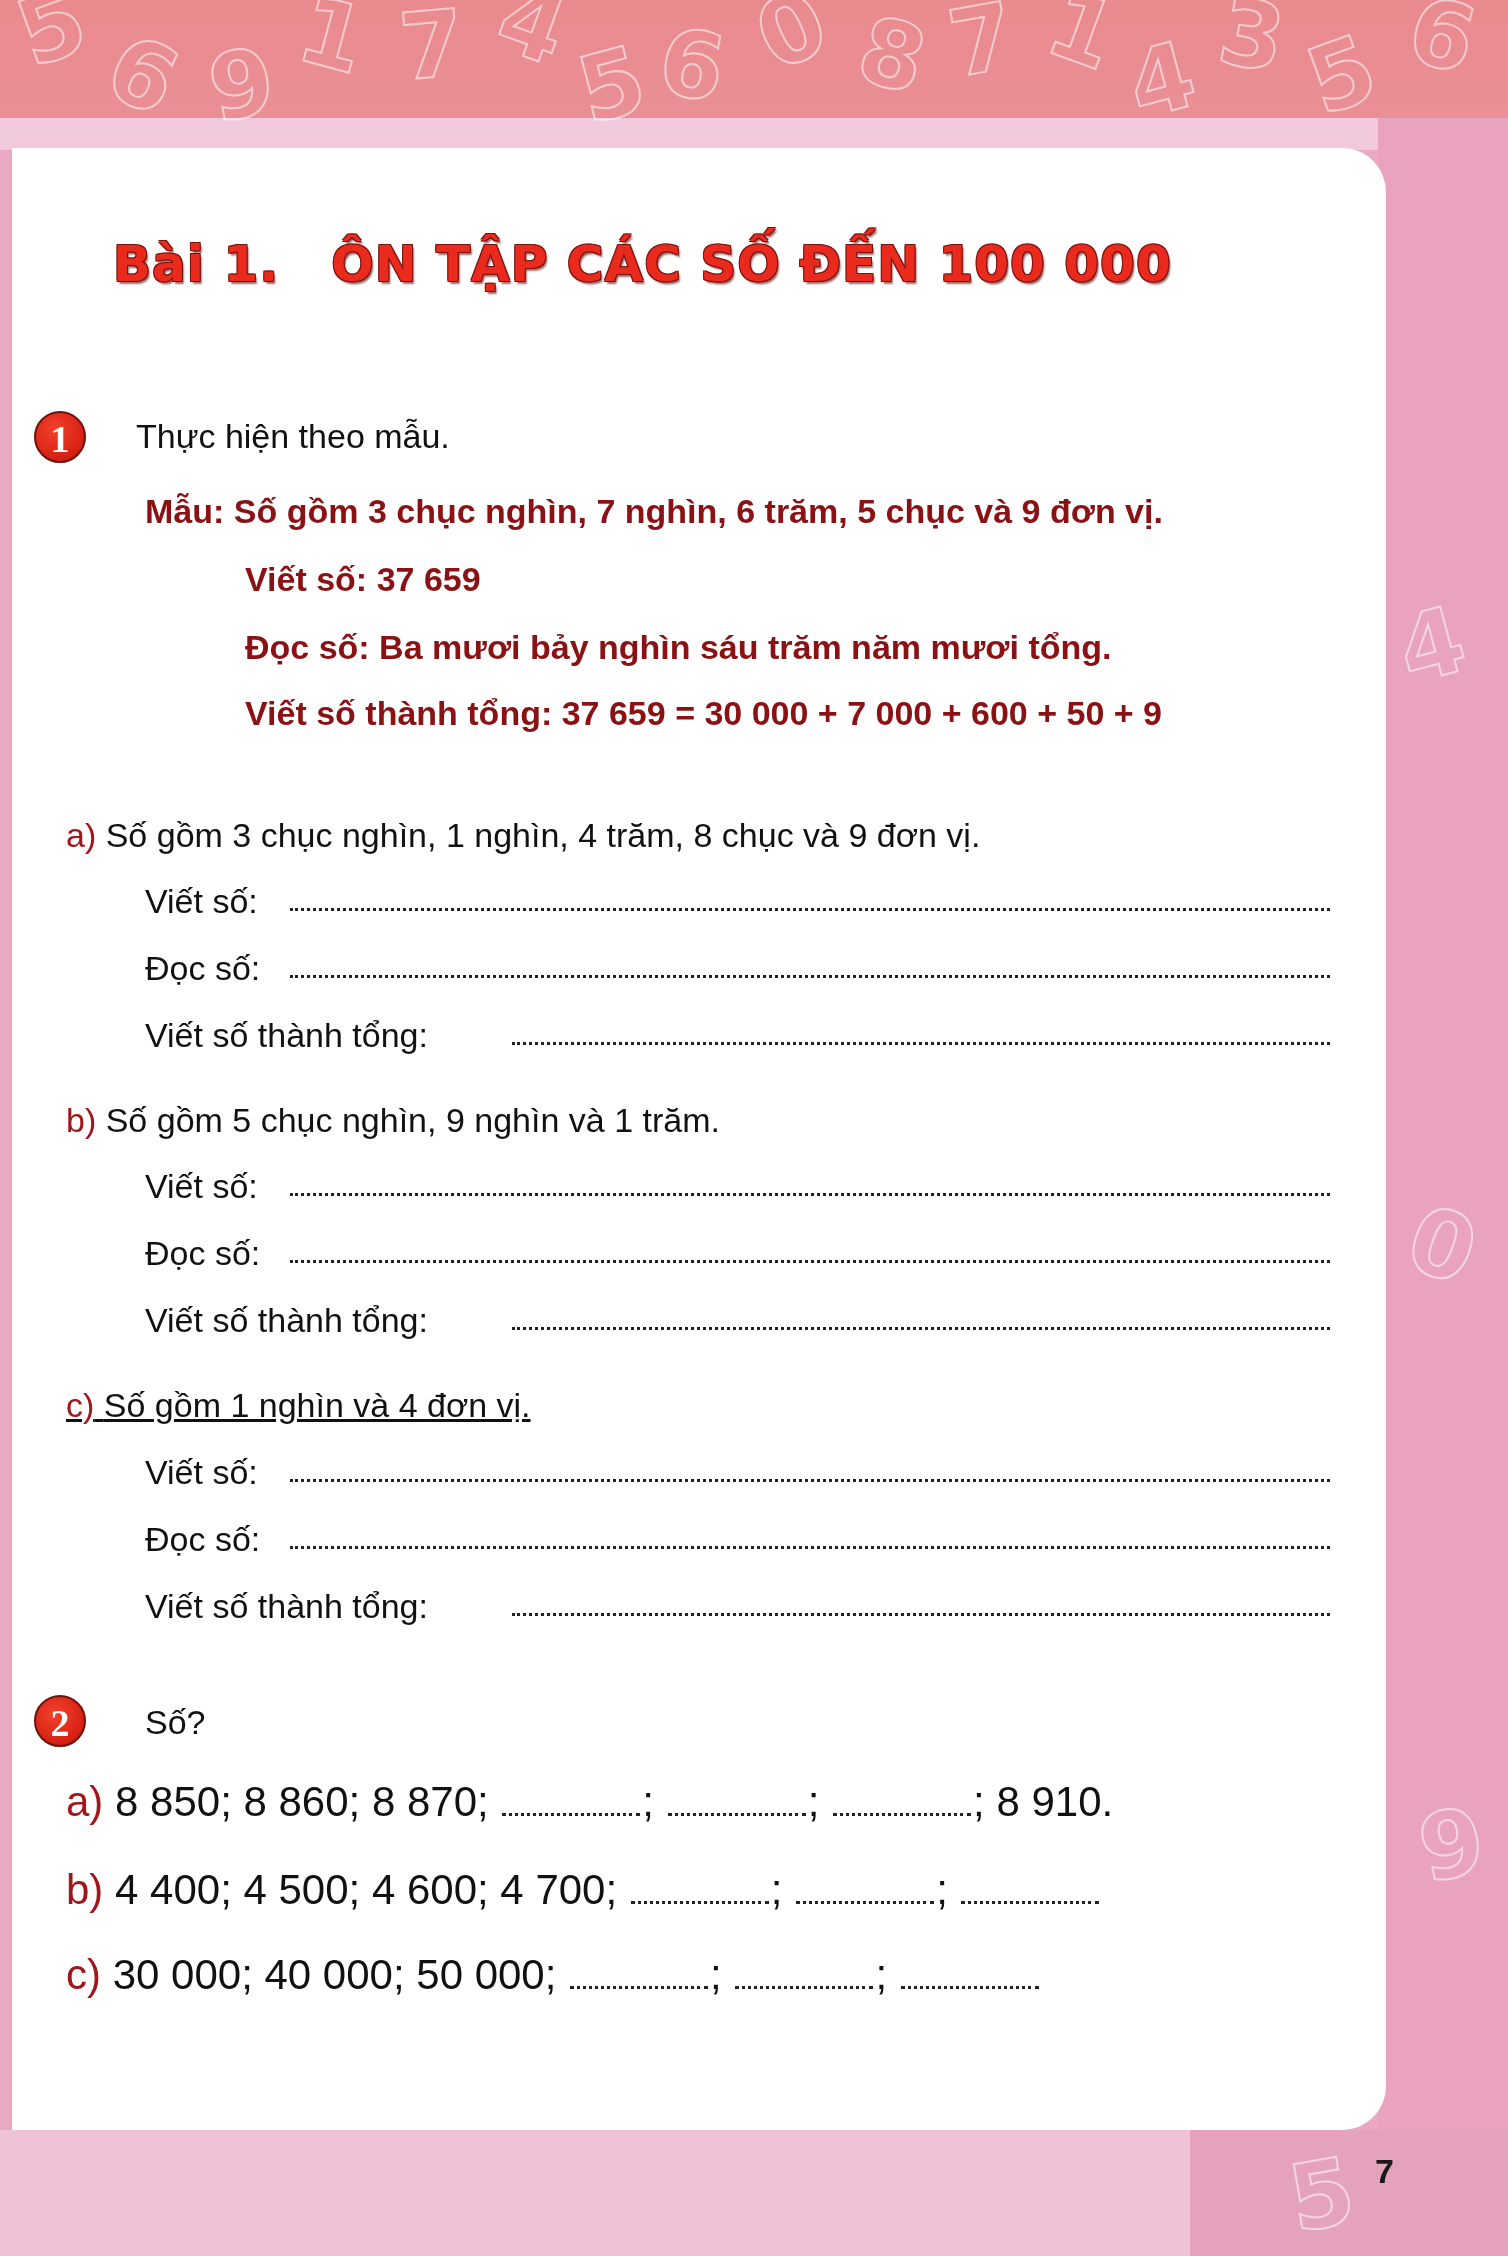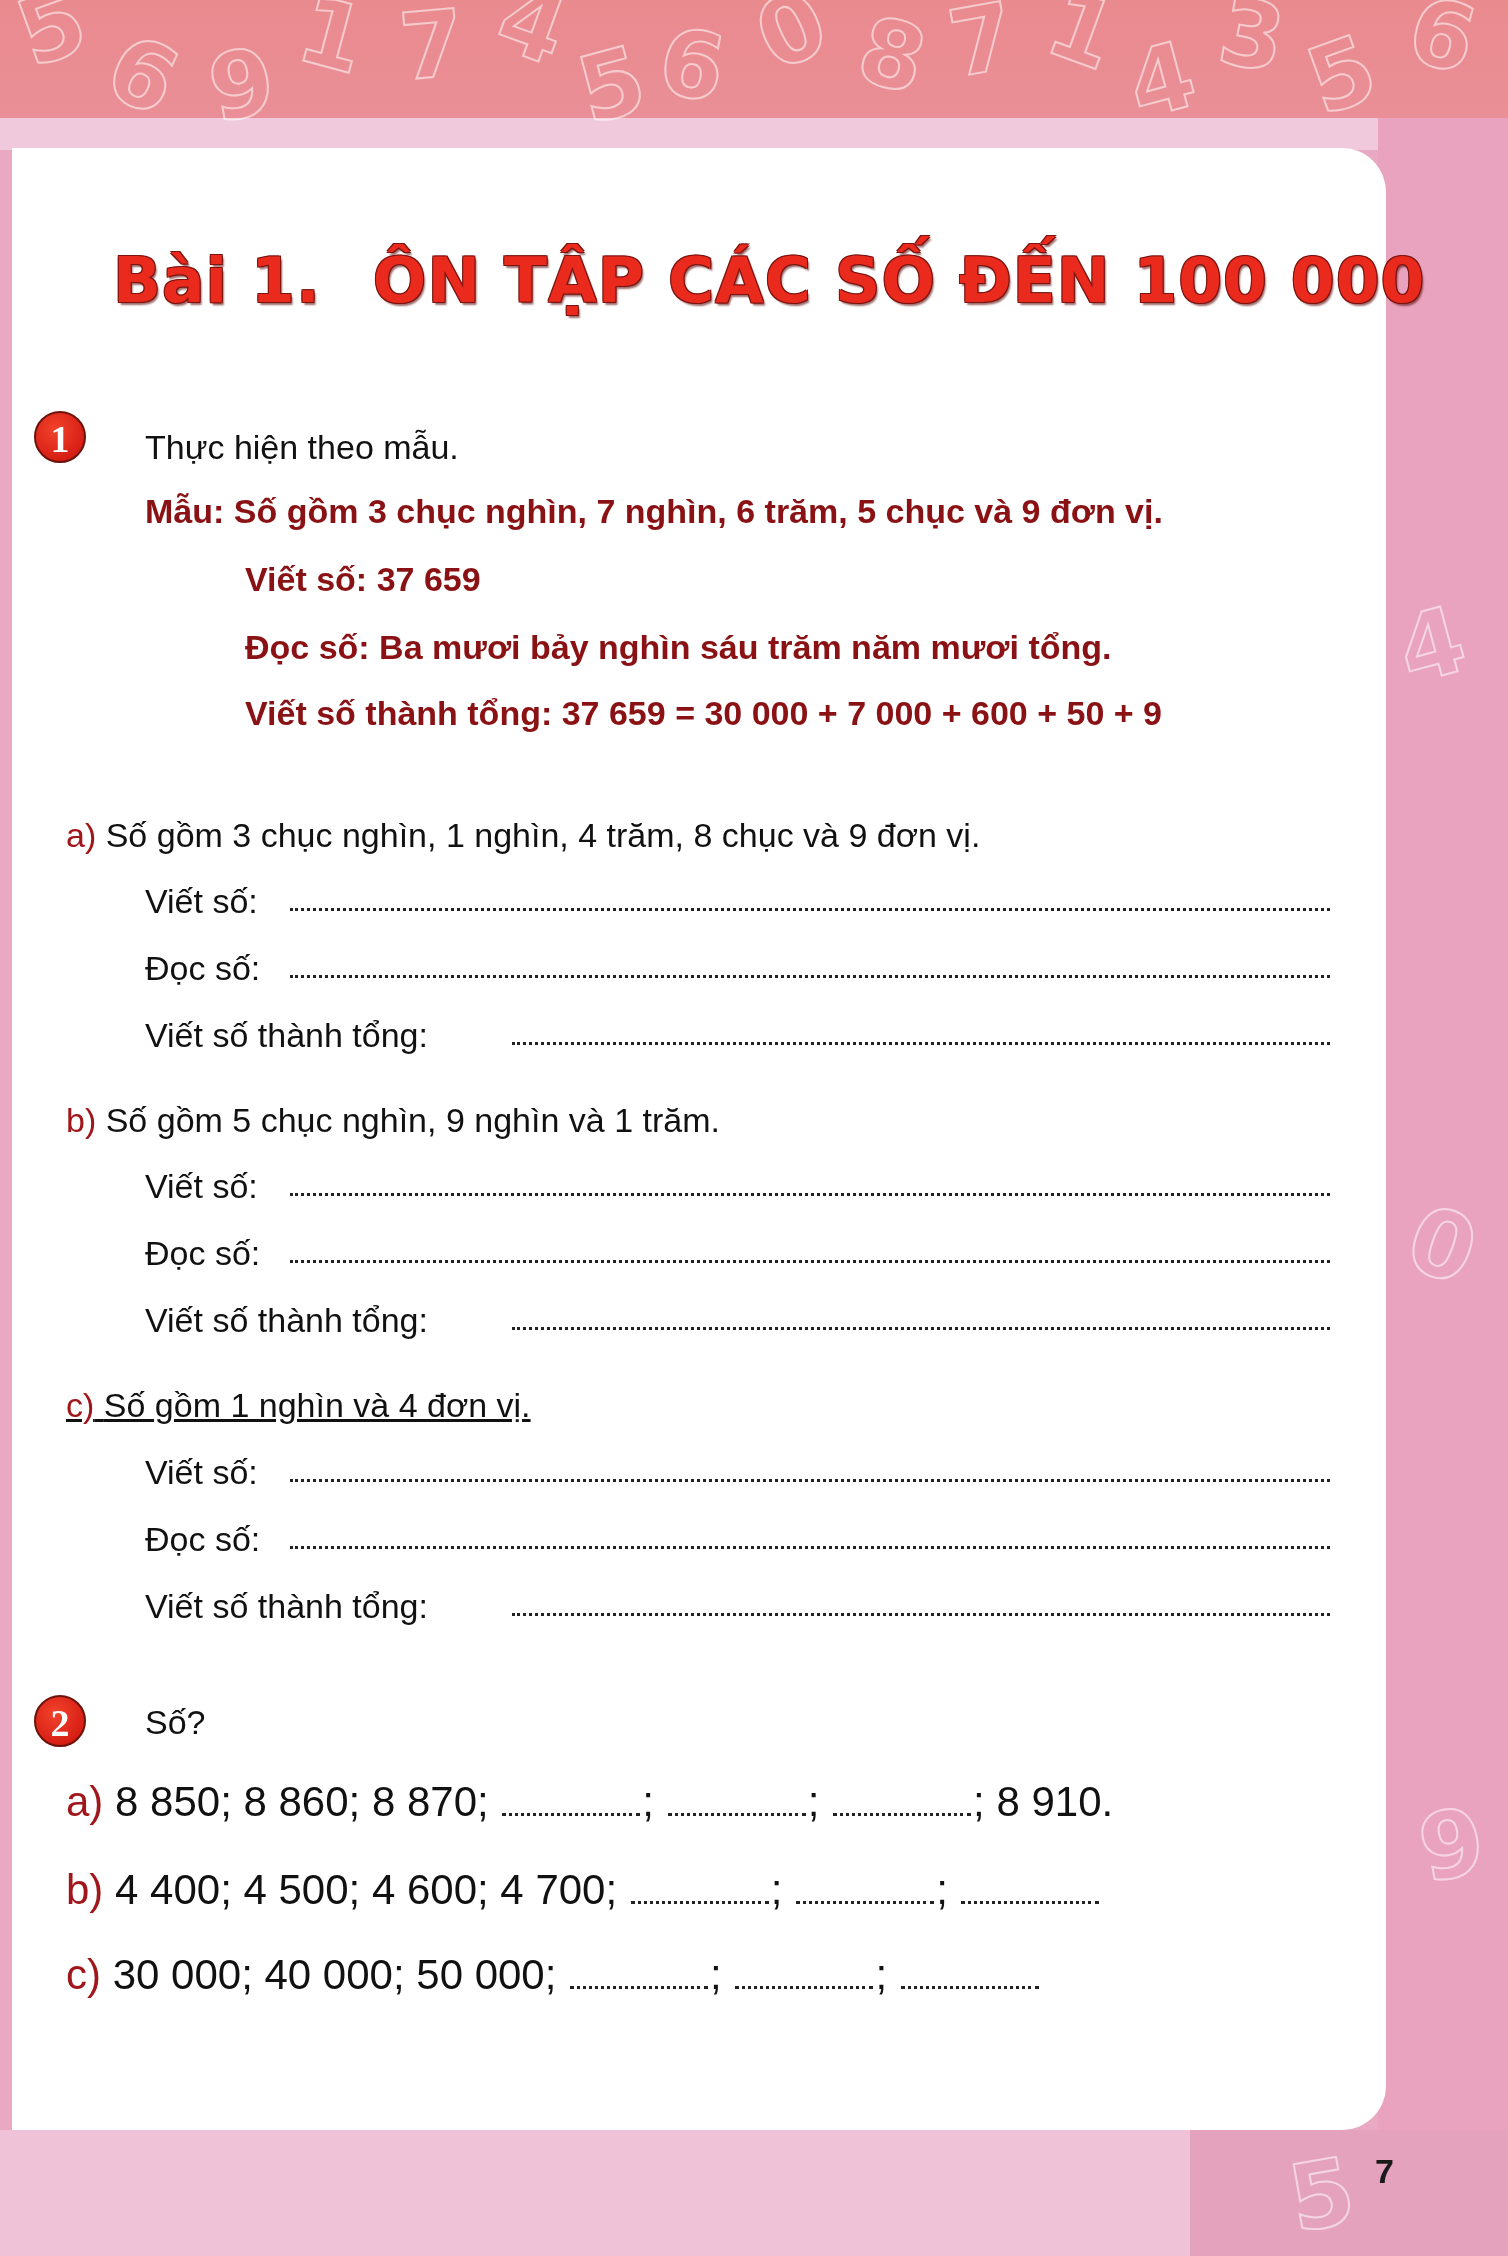--- a/index.html
+++ b/index.html
@@ -34,23 +34,23 @@
     font-family: "DejaVu Sans", sans-serif; font-weight: bold;
     font-size: 92px; line-height: 1;
   }
   .card {
     position: absolute; left: 12px; top: 148px; width: 1374px; height: 1982px;
     background: #ffffff;
     border-top-right-radius: 44px;
     border-bottom-right-radius: 44px;
   }
   .title {
-    position: absolute; left: 113px; top: 244px;
+    position: absolute; left: 113px; top: 235px;
     font-family: "DejaVu Sans", sans-serif; font-weight: bold;
-    font-size: 63px; letter-spacing: 1px;
+    font-size: 50px; letter-spacing: 1px;
     color: #ea2a1d;
     text-shadow: 1px 1px 0 #7b1410, -1px -1px 0 #7b1410, 1px -1px 0 #7b1410, -1px 1px 0 #7b1410, 2px 3px 2px rgba(90,10,10,0.6);
     white-space: nowrap;
   }
   .title .sep { display: inline-block; width: 52px; }
   .badge {
     position: absolute; width: 52px; height: 52px; border-radius: 50%;
     background: radial-gradient(circle at 40% 35%, #f2432c 0%, #d71f14 70%, #b0150d 100%);
     border: 2px solid #6e120c;
     color: #ffffff; font-family: "Liberation Serif", serif; font-weight: bold;
@@ -101,21 +101,21 @@
 <span class="deco-num" style="left:1420px;top:1800px;transform:rotate(-10deg)">9</span>
 <span class="deco-num" style="left:1290px;top:2150px;transform:rotate(-10deg)">5</span>
 
 <div class="card"></div>
 
 <div class="title">
   <span>Bài 1.</span><span class="sep"></span><span>ÔN TẬP CÁC SỐ ĐẾN 100 000</span>
 </div>
 
 <div class="badge" style="left:34px;top:411px;">1</div>
-<div class="txt" style="left:145px;top:416px;margin-top:11px;">Thực hiện theo mẫu.</div>
+<div class="txt" style="left:136px;top:416px;">Thực hiện theo mẫu.</div>
 
 <div class="txt red" style="left:145px;top:491px;">Mẫu: Số gồm 3 chục nghìn, 7 nghìn, 6 trăm, 5 chục và 9 đơn vị.</div>
 <div class="txt red" style="left:245px;top:559px;">Viết số: 37 659</div>
 <div class="txt red" style="left:245px;top:627px;">Đọc số: Ba mươi bảy nghìn sáu trăm năm mươi tổng.</div>
 <div class="txt red" style="left:245px;top:693px;">Viết số thành tổng: 37 659 = 30 000 + 7 000 + 600 + 50 + 9</div>
 
 <div class="txt" style="left:66px;top:815px;">
   <span class="label-red">a)</span>
   <span>Số gồm 3 chục nghìn, 1 nghìn, 4 trăm, 8 chục và 9 đơn vị.</span>
 </div>

